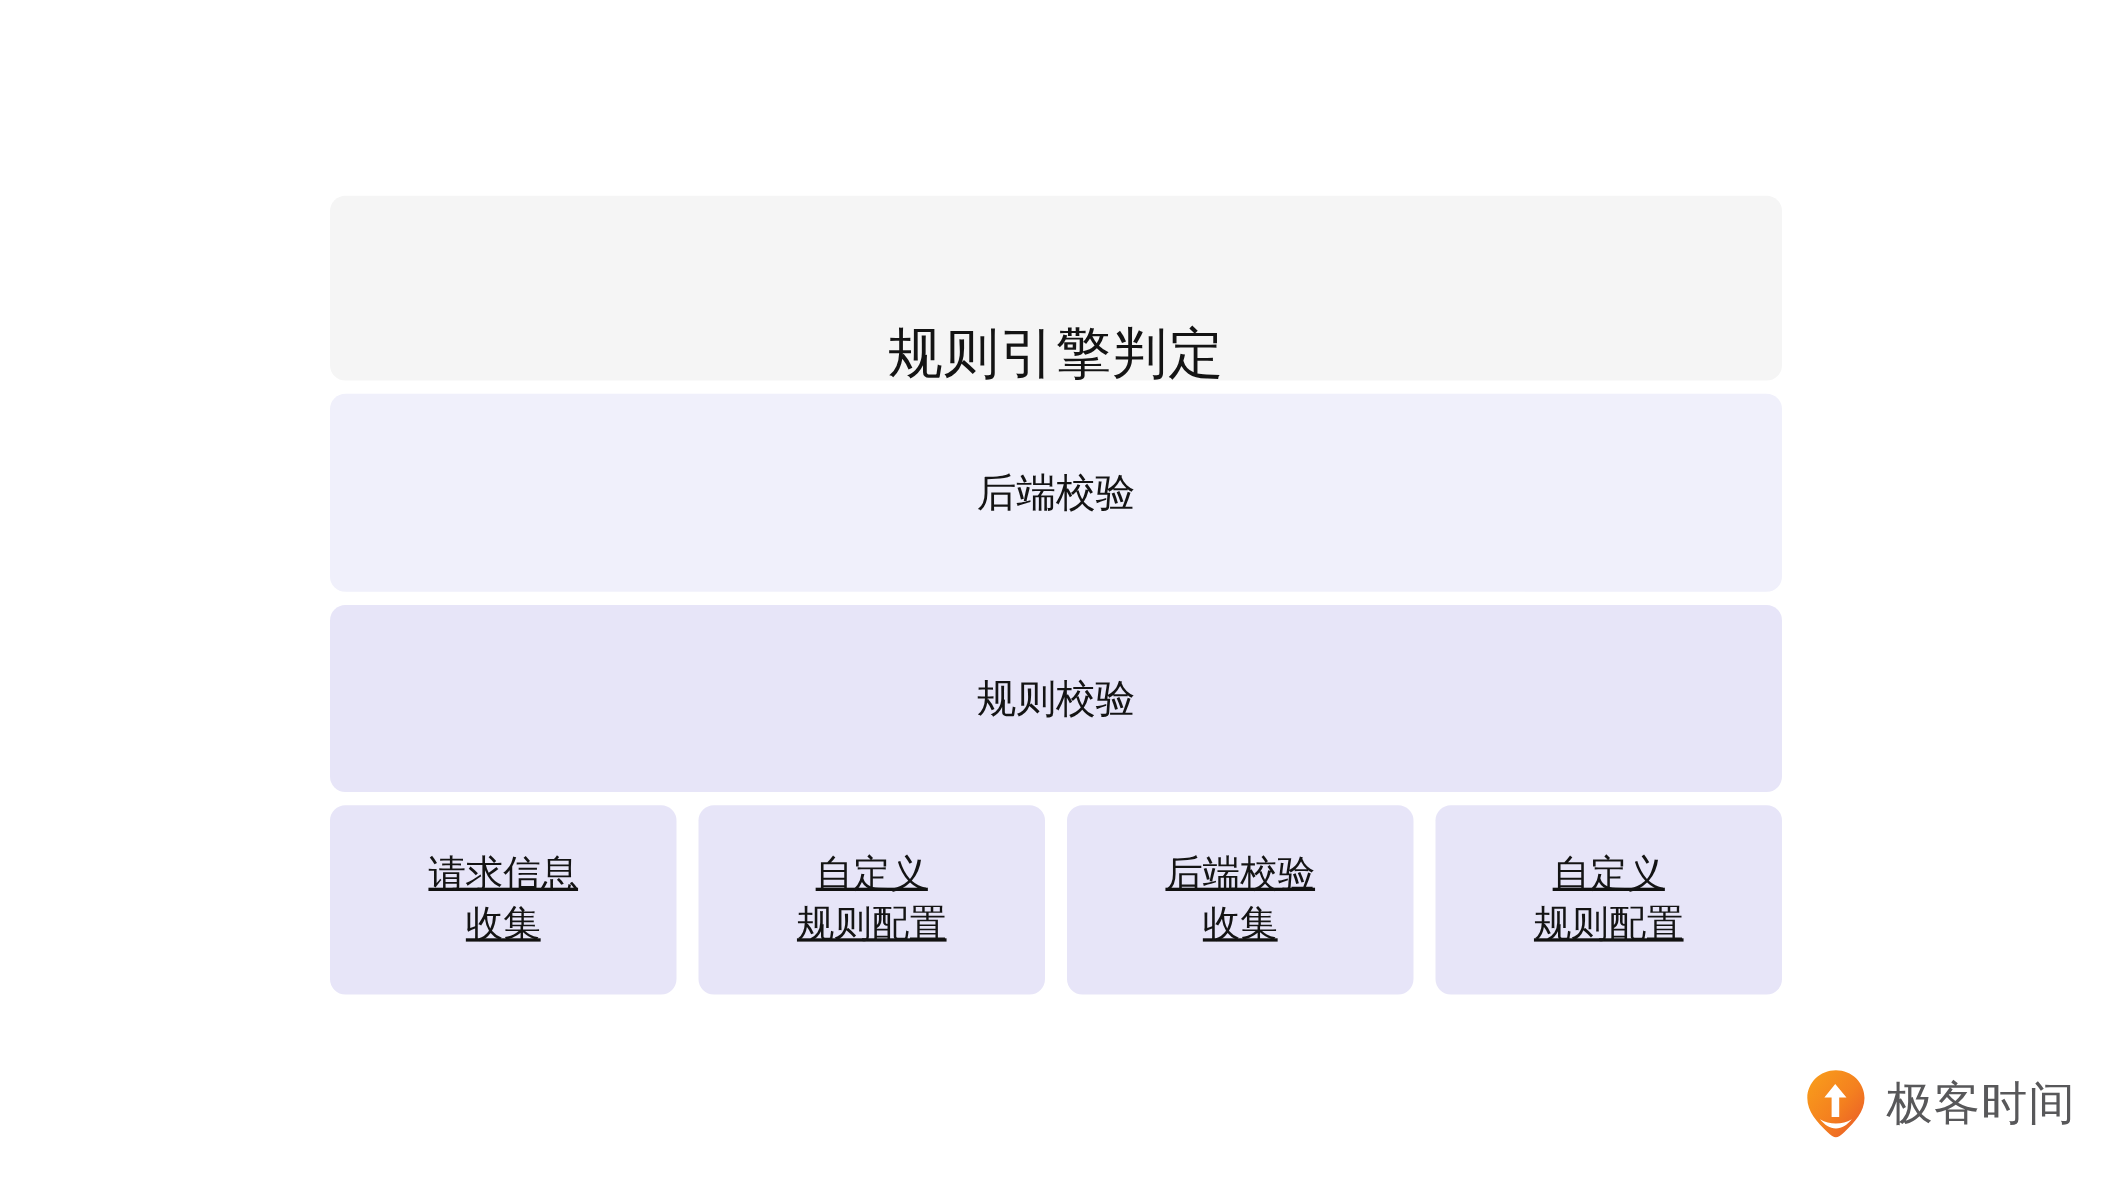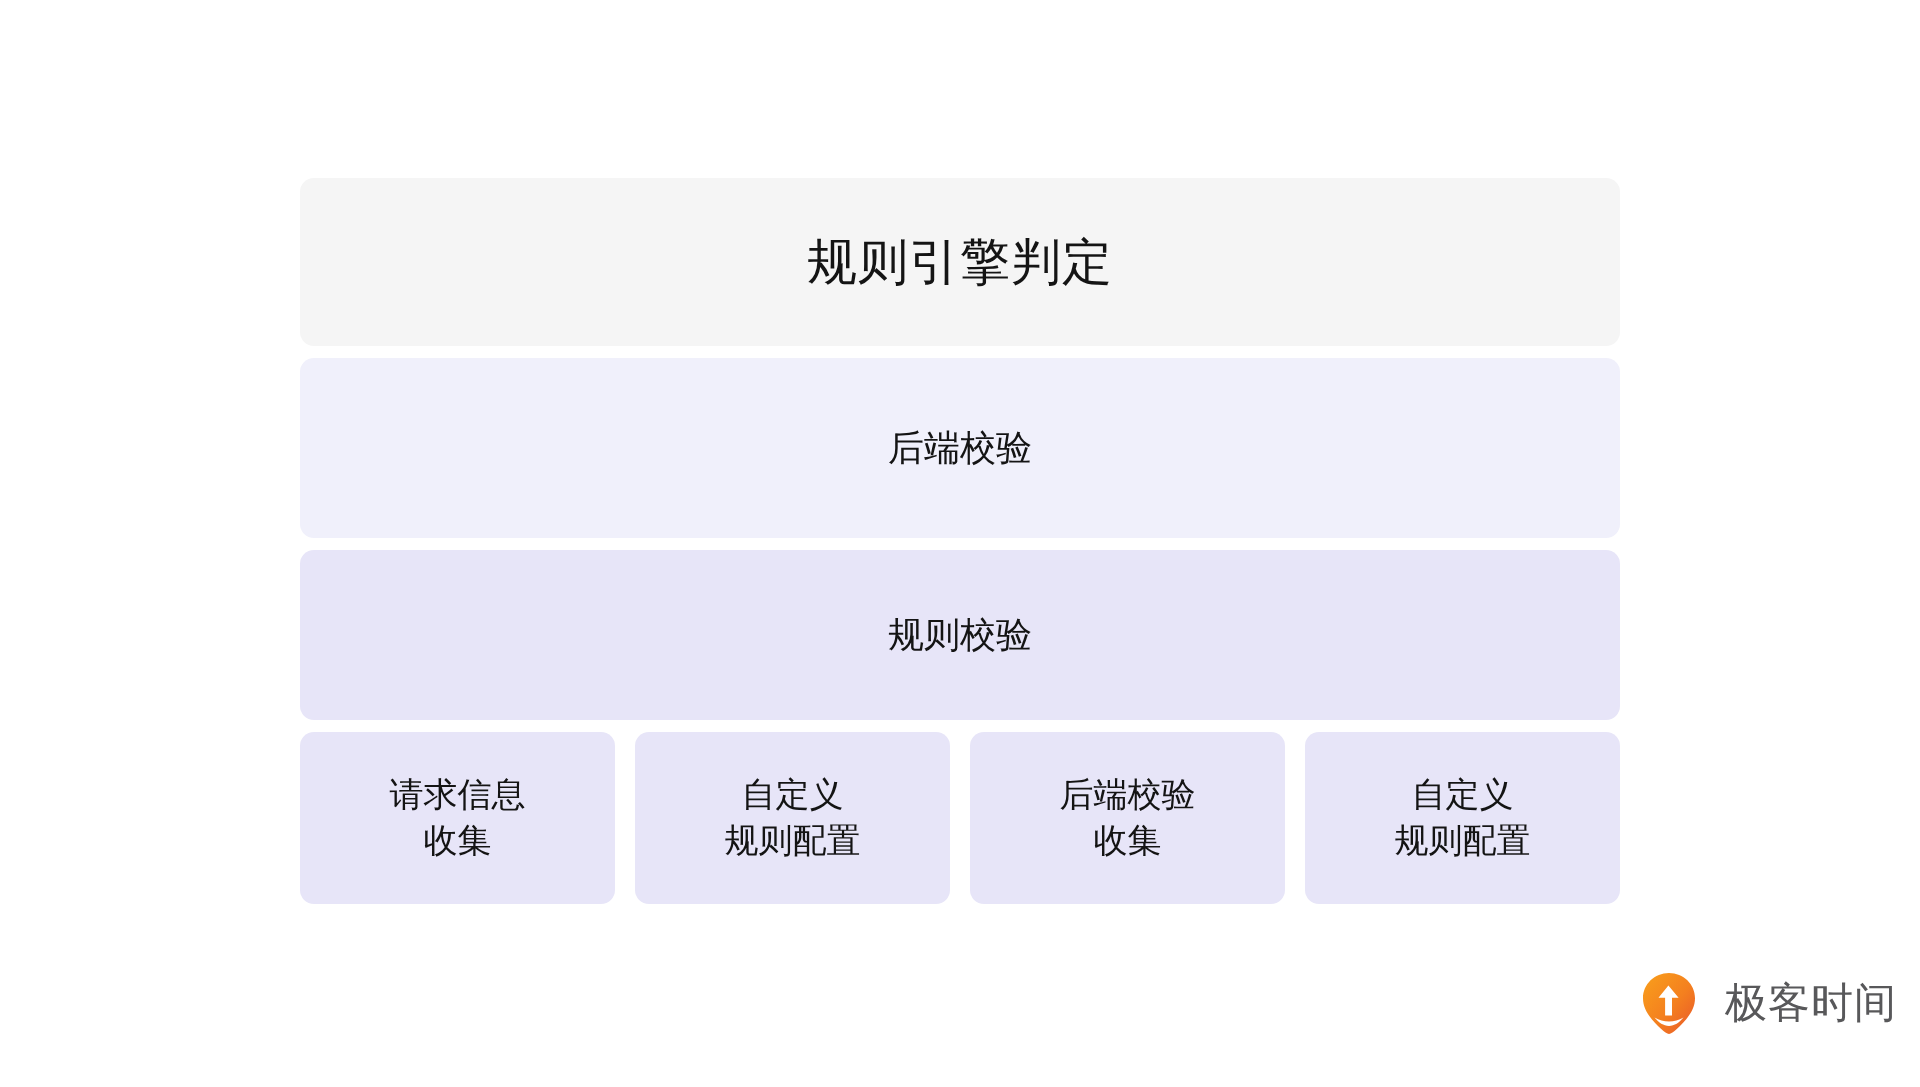--- a/index.html
+++ b/index.html
@@ -22,37 +22,37 @@
     left: 300px;
     top: 178px;
     width: 1320px;
   }
 
   .title-box {
     height: 168px;
     background: #f5f5f5;
     border-radius: 14px;
     display: flex;
-    align-items: center;
+    align-items: flex-end;
     justify-content: center;
     margin-bottom: 12px;
   }
   .title-text {
     font-size: 50px;
     letter-spacing: 1px;
     color: #141414;
     line-height: 1;
   }
 
   .row {
     display: flex;
     gap: 20px;
     margin-bottom: 12px;
   }
-  .row:last-child { margin-bottom: 17px; }
+  .row:last-child { margin-bottom: 17px; text-decoration: underline; }
 
   .col-group {
     flex: 1 1 0;
     display: flex;
     gap: 20px;
   }
 
   .card {
     flex: 1 1 0;
     border-radius: 14px;
@@ -86,21 +86,21 @@
     line-height: 1.35;
   }
 
   
   #watermark {
     position: absolute;
     left: 1641px;
     top: 972px;
     display: flex;
     align-items: center;
-    gap: 28px;
+    gap: 18px;
   }
   .logo-mark {
     width: 56px;
     height: 62px;
     position: relative;
     flex: none;
   }
   .logo-text {
     font-size: 42px;
     color: #58585a;

